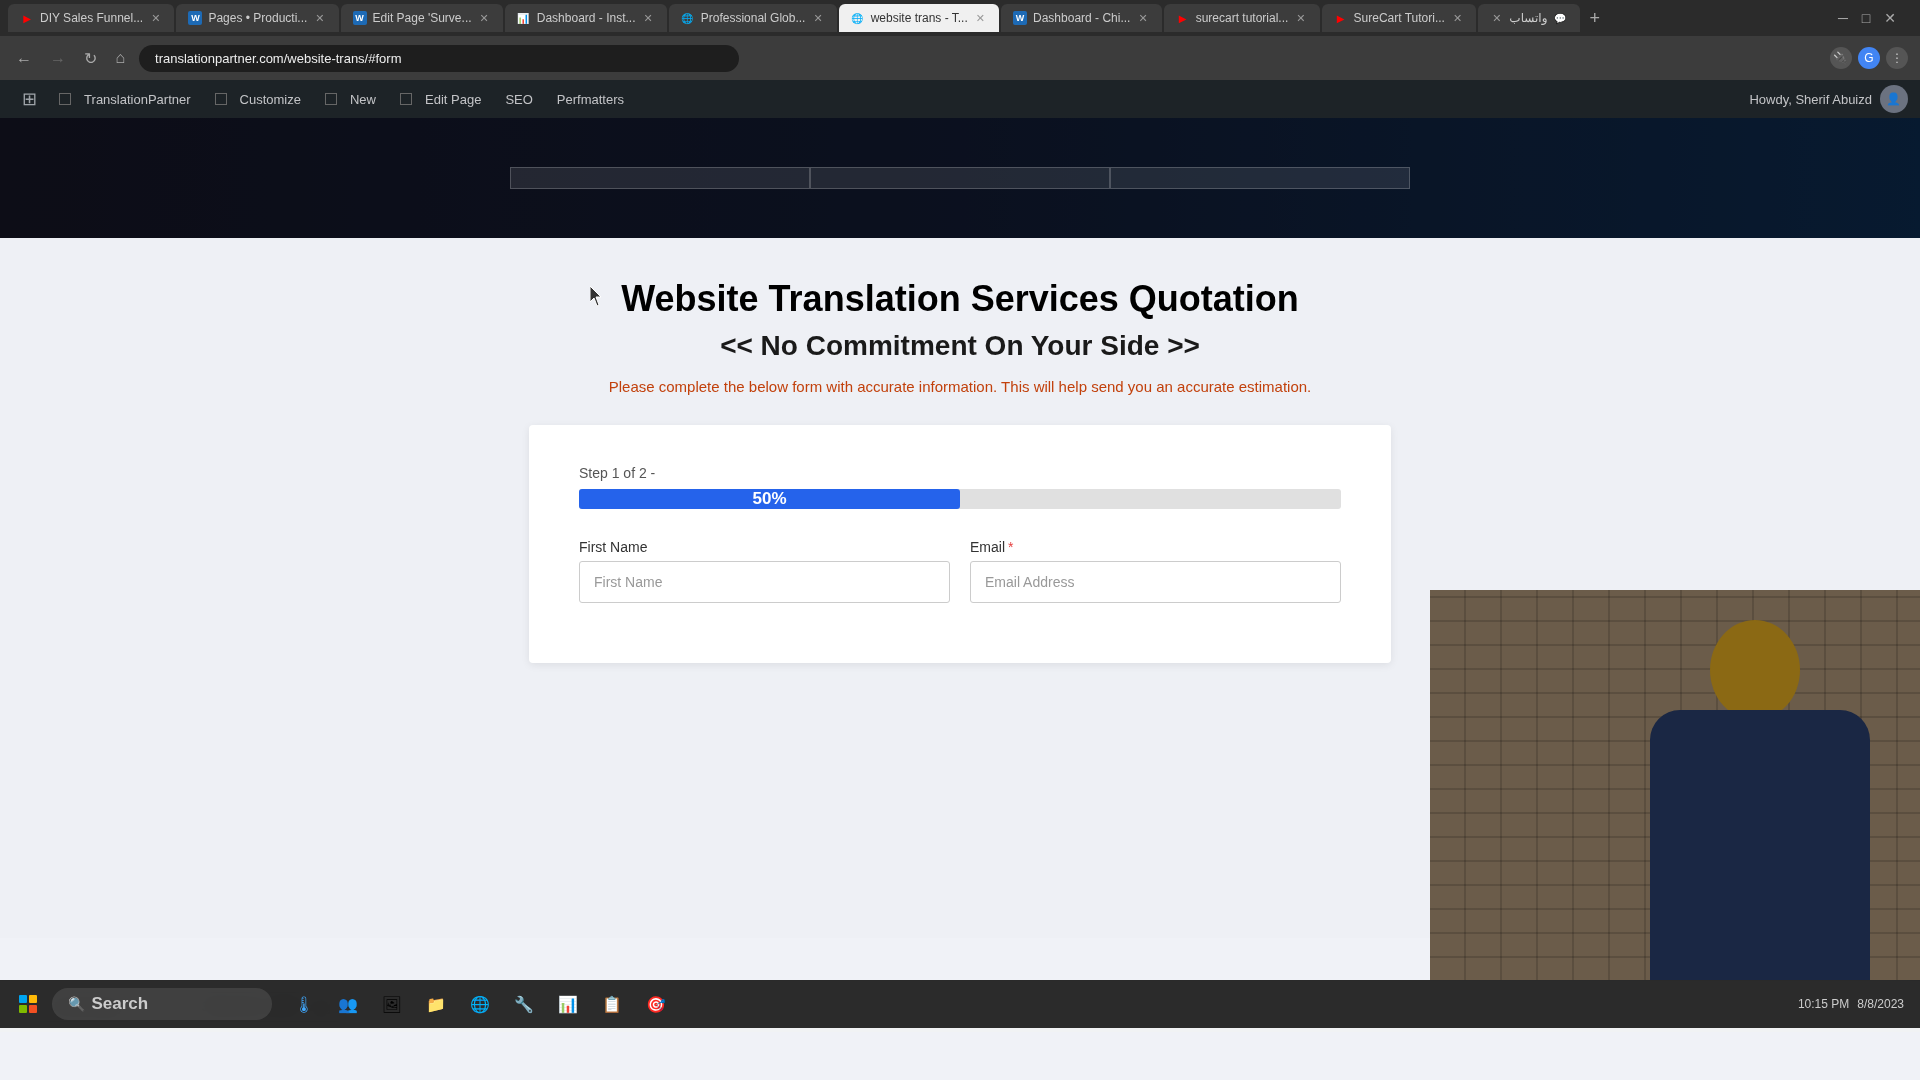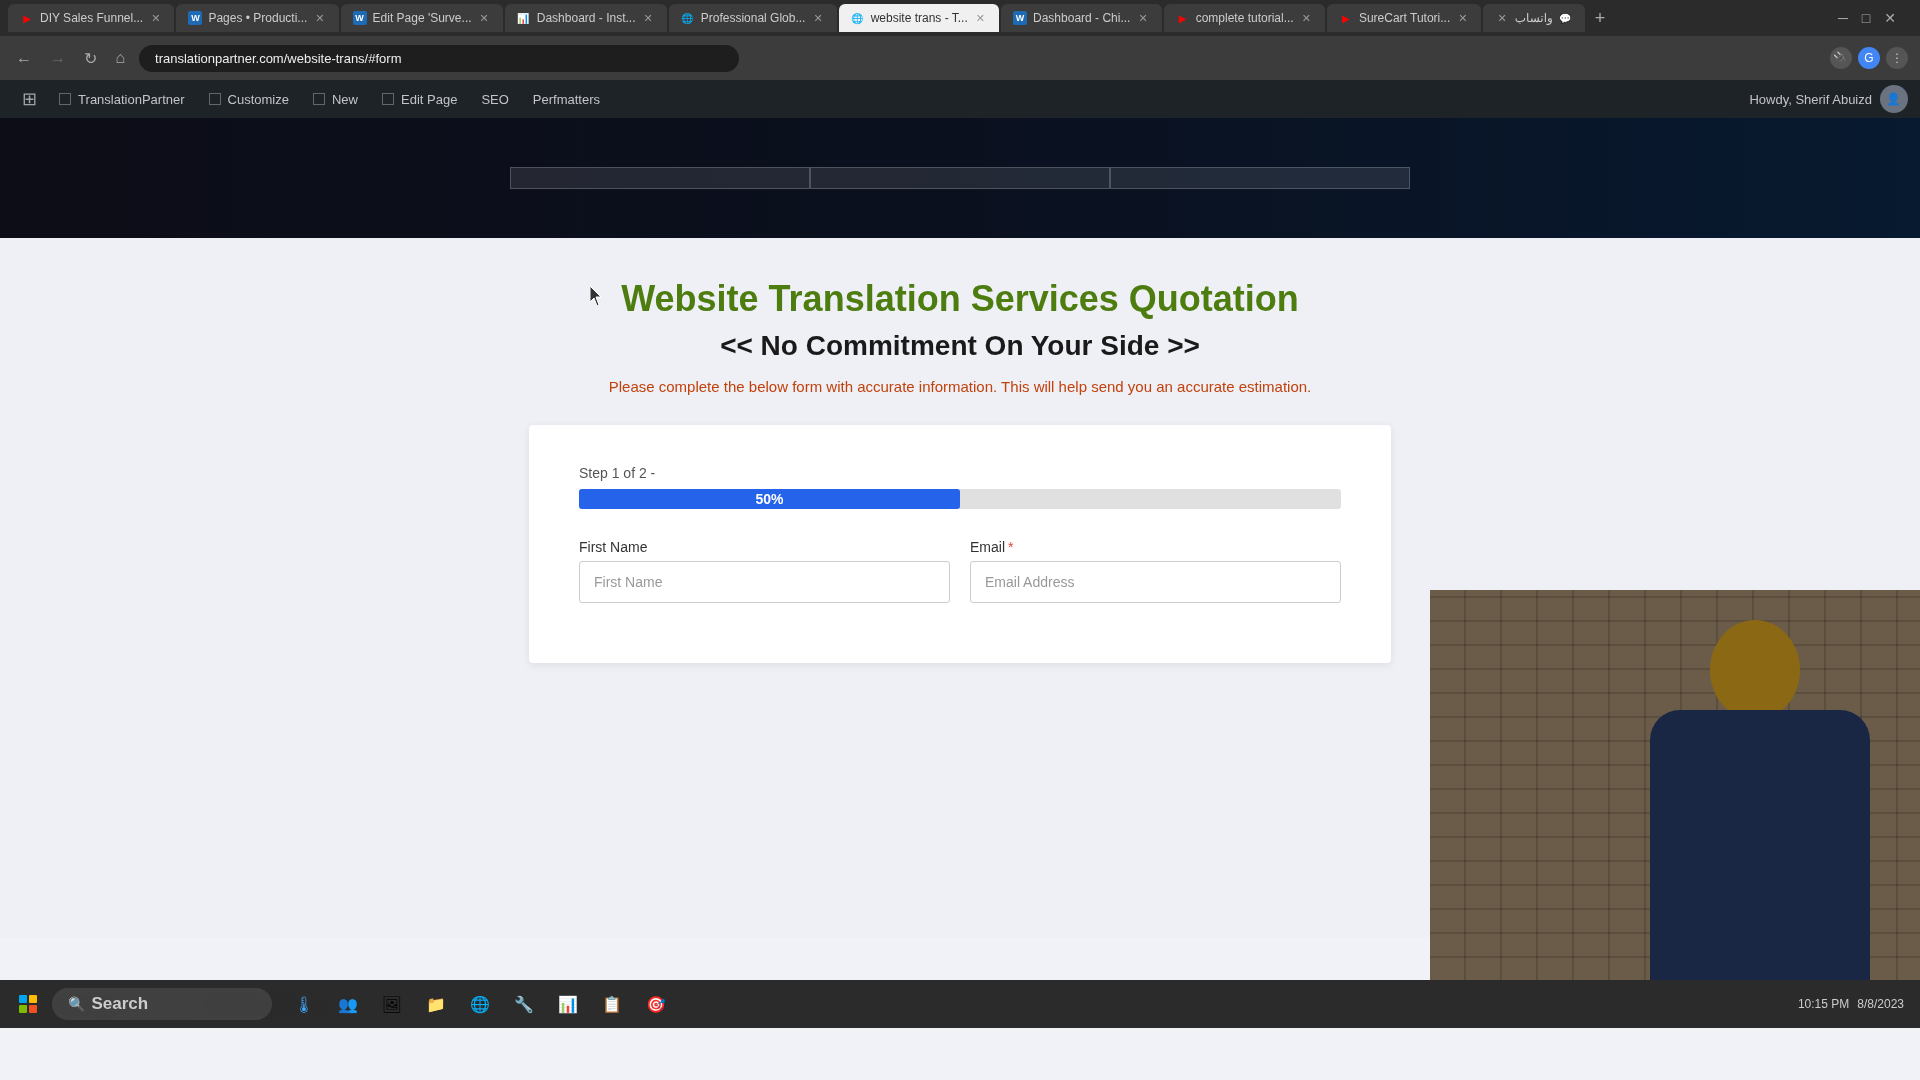--- a/index.html
+++ b/index.html
@@ -123,21 +123,21 @@
       position: relative;
       z-index: 100;
     }
     .wp-admin-item {
       color: #c3c4c7;
       font-size: 13px;
       padding: 0 12px;
       height: 38px;
       display: flex;
       align-items: center;
-      gap: 4px;
+      gap: 10px;
       cursor: pointer;
       white-space: nowrap;
     }
     .wp-admin-item .checkbox {
       width: 12px;
       height: 12px;
       border: 1px solid #666;
       display: inline-block;
       margin-right: 3px;
     }
@@ -207,21 +207,21 @@
       background: #eef0f5;
       min-height: 700px;
       display: flex;
       flex-direction: column;
       align-items: center;
       padding: 40px 20px 20px;
     }
     .page-title {
       font-size: 36px;
       font-weight: 700;
-      color: #4d7c0f;
+      color: #000000;
       text-align: right;
       margin-bottom: 10px;
     }
     .page-subtitle {
       font-size: 28px;
       font-weight: 600;
       color: #1a1a1a;
       text-align: center;
       margin-bottom: 16px;
     }
@@ -255,21 +255,21 @@
     }
     .progress-bar-fill {
       height: 100%;
       background: #2563eb;
       border-radius: 3px;
       display: flex;
       align-items: center;
       justify-content: center;
     }
     .progress-bar-text {
-      font-size: 14px;
+      font-size: 17px;
       color: #fff;
       font-weight: bold;
     }
     .form-row {
       display: flex;
       gap: 20px;
       margin-bottom: 20px;
       align-items: center;
     }
     .form-group {
@@ -496,21 +496,21 @@
       <span>website trans - T...</span>
       <span class="tab-close">✕</span>
     </div>
     <div class="tab">
       <span class="tab-favicon" style="background:#1d6ab5;color:#fff;border-radius:2px;font-size:9px;font-weight:bold">W</span>
       <span>Dashboard - Chi...</span>
       <span class="tab-close">✕</span>
     </div>
     <div class="tab">
       <span class="tab-favicon" style="color:#f00">▶</span>
-      <span>complete tutorial...</span>
+      <span>surecart tutorial...</span>
       <span class="tab-close">✕</span>
     </div>
     <div class="tab">
       <span class="tab-favicon" style="color:#f00">▶</span>
       <span>SureCart Tutori...</span>
       <span class="tab-close">✕</span>
     </div>
     <div class="tab" style="direction:rtl">
       <span class="tab-favicon" style="color:#25d366">💬</span>
       <span>واتساب</span>

